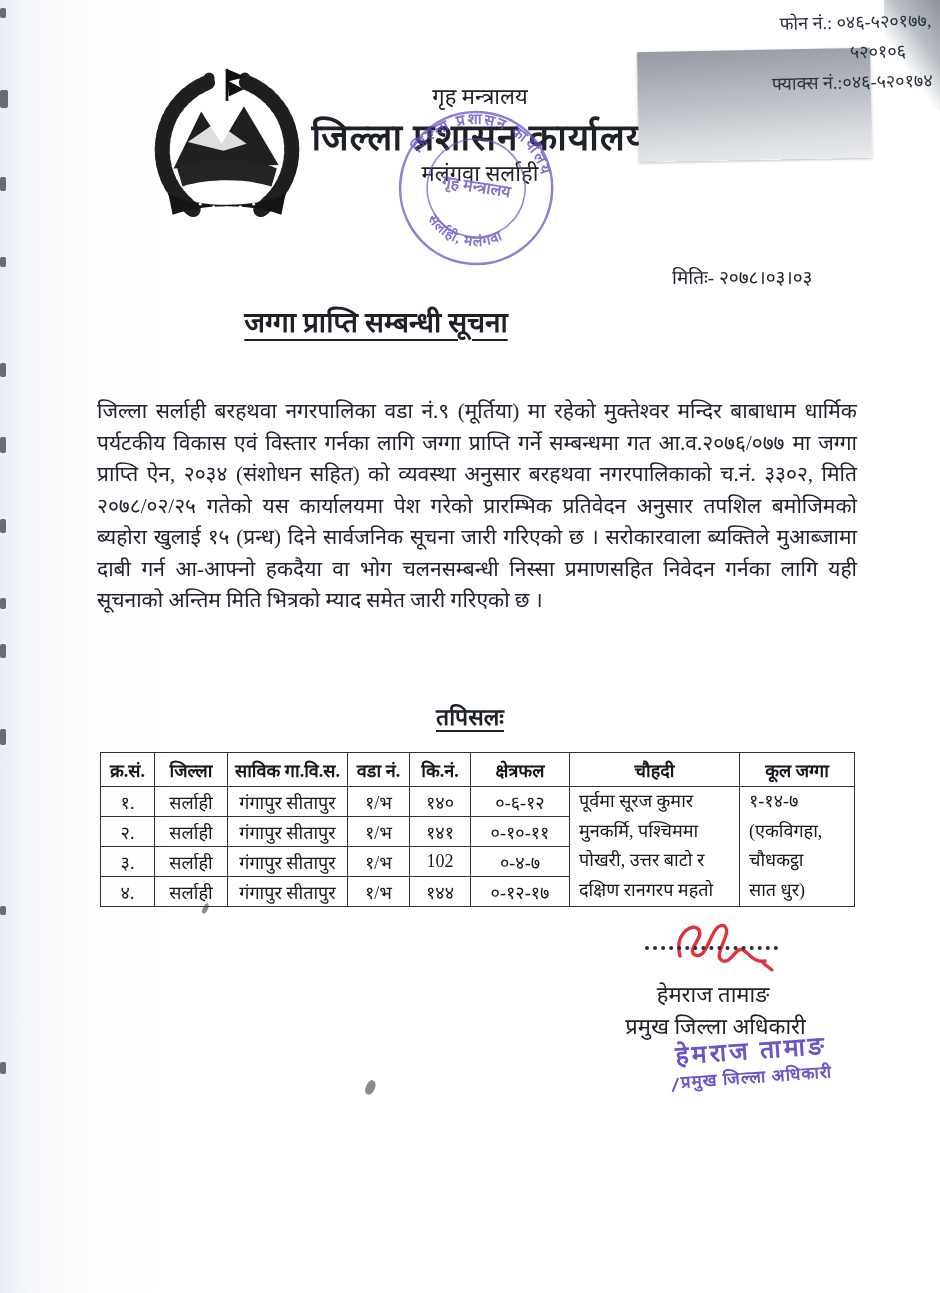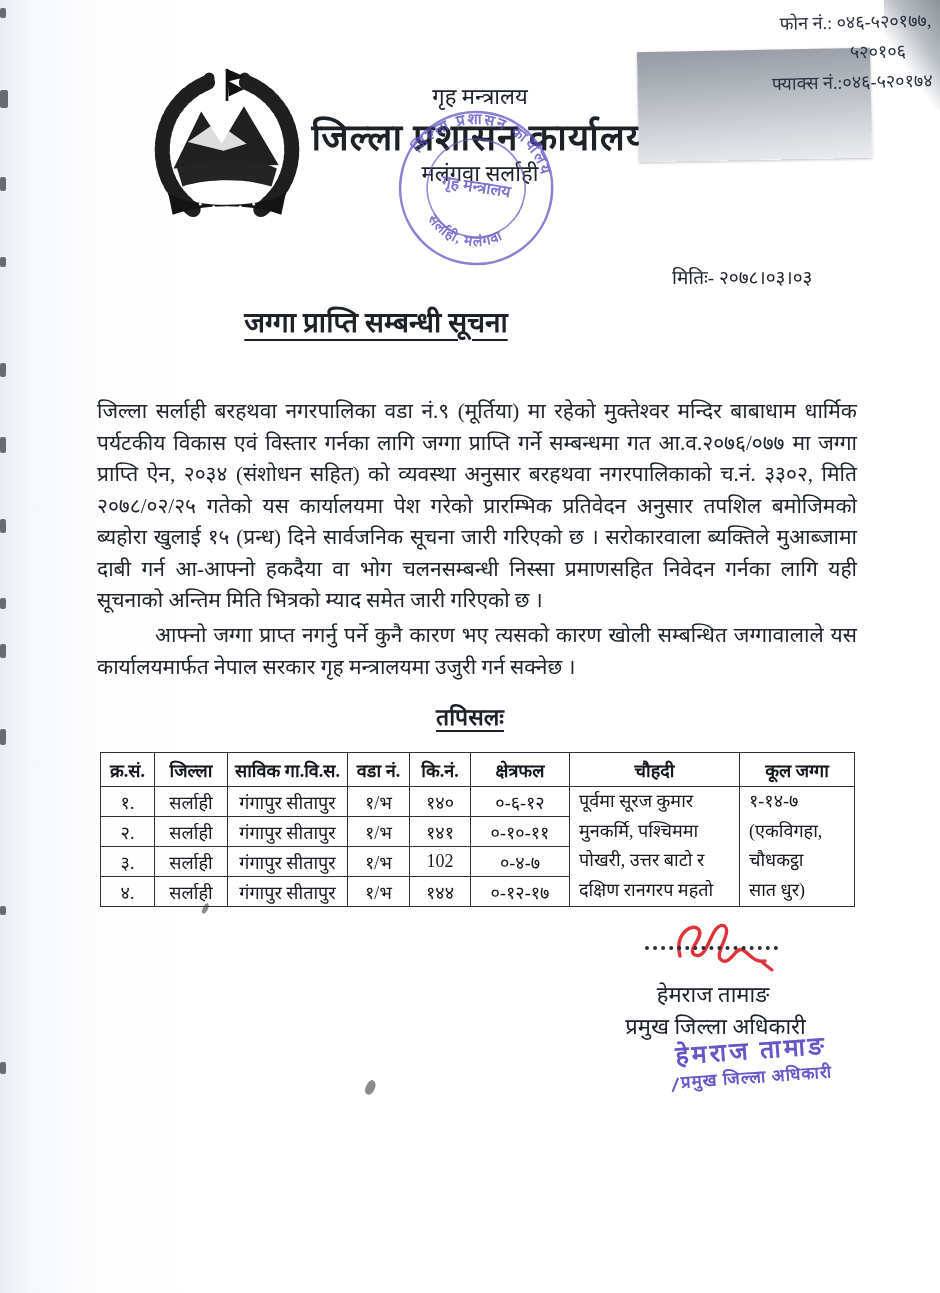--- a/index.html
+++ b/index.html
@@ -170,21 +170,20 @@
     <div>फोन नं.: ०४६-५२०१७७,</div>
     <div class="l2">५२०१०६</div>
     <div>फ्याक्स नं.:०४६-५२०१७४</div>
   </div>
 
   <div class="date-line">मितिः- २०७८।०३।०३</div>
 
   <div class="doc-title">जग्गा प्राप्ति सम्बन्धी सूचना</div>
 
   <div class="body-text para1">जिल्ला सर्लाही बरहथवा नगरपालिका वडा नं.९ (मूर्तिया) मा रहेको मुक्तेश्वर मन्दिर बाबाधाम धार्मिक पर्यटकीय विकास एवं विस्तार गर्नका लागि जग्गा प्राप्ति गर्ने सम्बन्धमा गत आ.व.२०७६/०७७ मा जग्गा प्राप्ति ऐन, २०३४ (संशोधन सहित) को व्यवस्था अनुसार बरहथवा नगरपालिकाको च.नं. ३३०२, मिति २०७८/०२/२५ गतेको यस कार्यालयमा पेश गरेको प्रारम्भिक प्रतिवेदन अनुसार तपशिल बमोजिमको ब्यहोरा खुलाई १५ (प्रन्ध) दिने सार्वजनिक सूचना जारी गरिएको छ । सरोकारवाला ब्यक्तिले मुआब्जामा दाबी गर्न आ-आफ्नो हकदैया वा भोग चलनसम्बन्धी निस्सा प्रमाणसहित निवेदन गर्नका लागि यही सूचनाको अन्तिम मिति भित्रको म्याद समेत जारी गरिएको छ ।</div>
-  <div class="body-text para2">आफ्नो जग्गा प्राप्त नगर्नु पर्ने कुनै कारण भए त्यसको कारण खोली सम्बन्धित जग्गावालाले यस कार्यालयमार्फत नेपाल सरकार गृह मन्त्रालयमा उजुरी गर्न सक्नेछ ।</div>
 
   <div class="schedule-heading">तपिसलः</div>
 
   <table class="schedule">
     <colgroup>
       <col style="width:54px">
         <col style="width:73px">
         <col style="width:120px">
         <col style="width:62px">
       <col style="width:61px">

